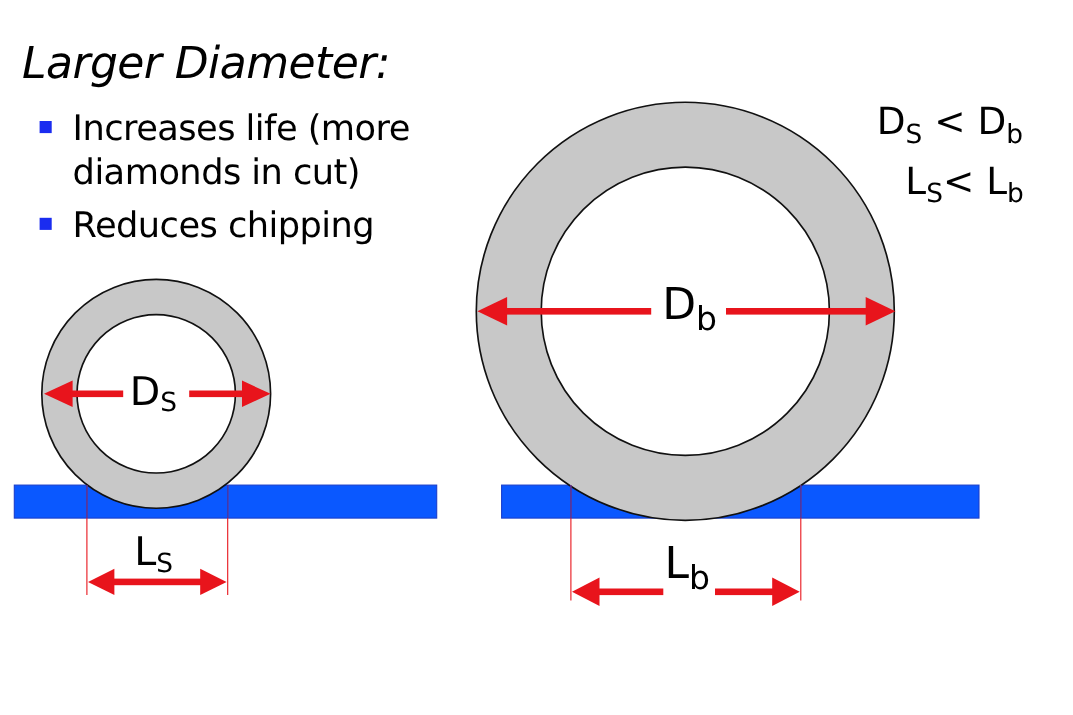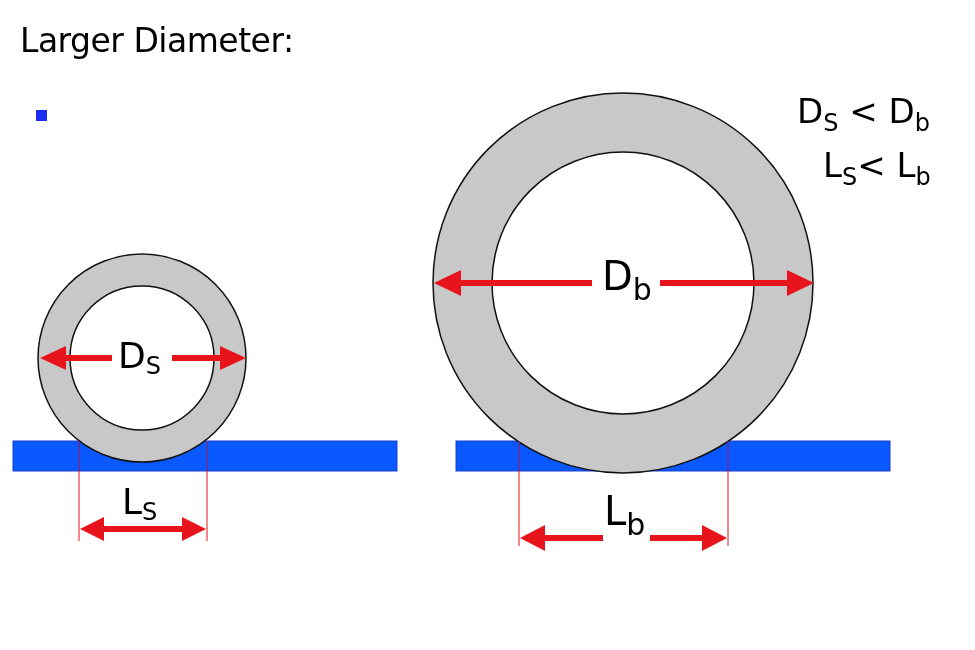--- a/index.html
+++ b/index.html
@@ -1,34 +1,39 @@
 <!DOCTYPE html>
 <html><head>
 <meta charset="utf-8">
 <style>
   html, body { margin: 0; padding: 0; background: #ffffff; }
   body { width: 975px; height: 650px; position: relative; overflow: hidden;
          font-family: "DejaVu Sans", sans-serif; color: #000; }
-  .title { position: absolute; left: 20px; top: 24px; font-size: 33px; line-height: 1; letter-spacing: -0.5px; }
+  .title { position: absolute; left: 20px; top: 38px; font-size: 40px; line-height: 1; letter-spacing: -0.5px; font-style: italic; }
   .bullets { position: absolute; left: 36px; top: 96px; margin: 0; padding: 0; list-style: none; }
   .bullets li { position: relative; padding-left: 30px; font-size: 32px; line-height: 40px; margin-bottom: 8px; width: 360px; letter-spacing: -0.5px; }
   .bullet-square { position: absolute; left: 0; top: 14px; width: 11px; height: 11px; background: #1a2cf0; }
   .rel { position: absolute; font-size: 34px; line-height: 1; }
   .rel sub { font-size: 24px; vertical-align: -8px; }
   svg { position: absolute; left: 0; top: 0; }
   .lbl { font-family: "DejaVu Sans", sans-serif; fill: #000; }
 </style>
 </head>
 <body>
 
 <div class="title">Larger Diameter:</div>
 
 <ul class="bullets">
   <li>
     <span class="bullet-square"></span>
+    <span>Increases life (more diamonds in cut)</span>
+  </li>
+  <li>
+    <span class="bullet-square"></span>
+    <span>Reduces chipping</span>
   </li>
 </ul>
 
 <div class="rel" style="left:797px; top:94px;">
   <span>D</span><sub>S</sub>
   <span>&lt;</span>
   <span>D</span><sub>b</sub>
 </div>
 <div class="rel" style="left:823px; top:148px;">
   <span>L</span><sub>S</sub><span>&lt;</span>

